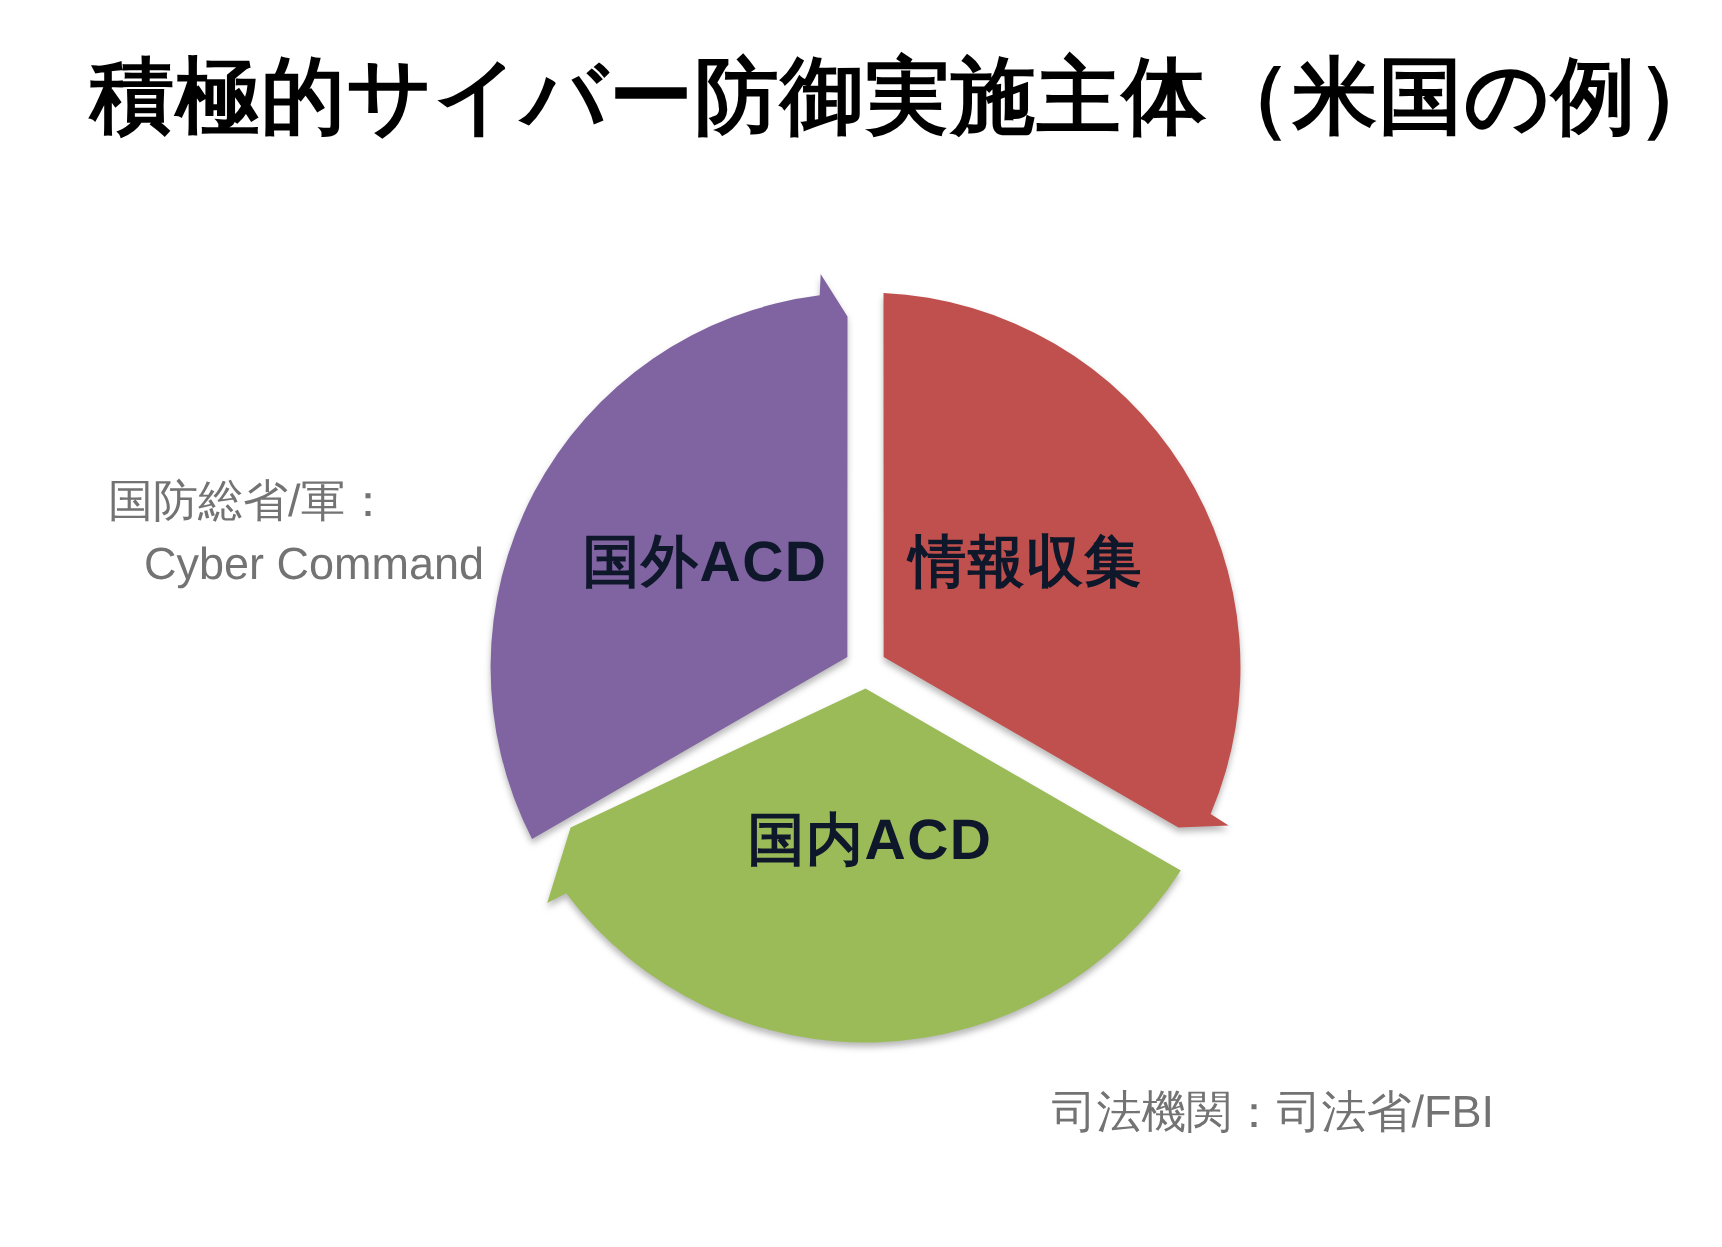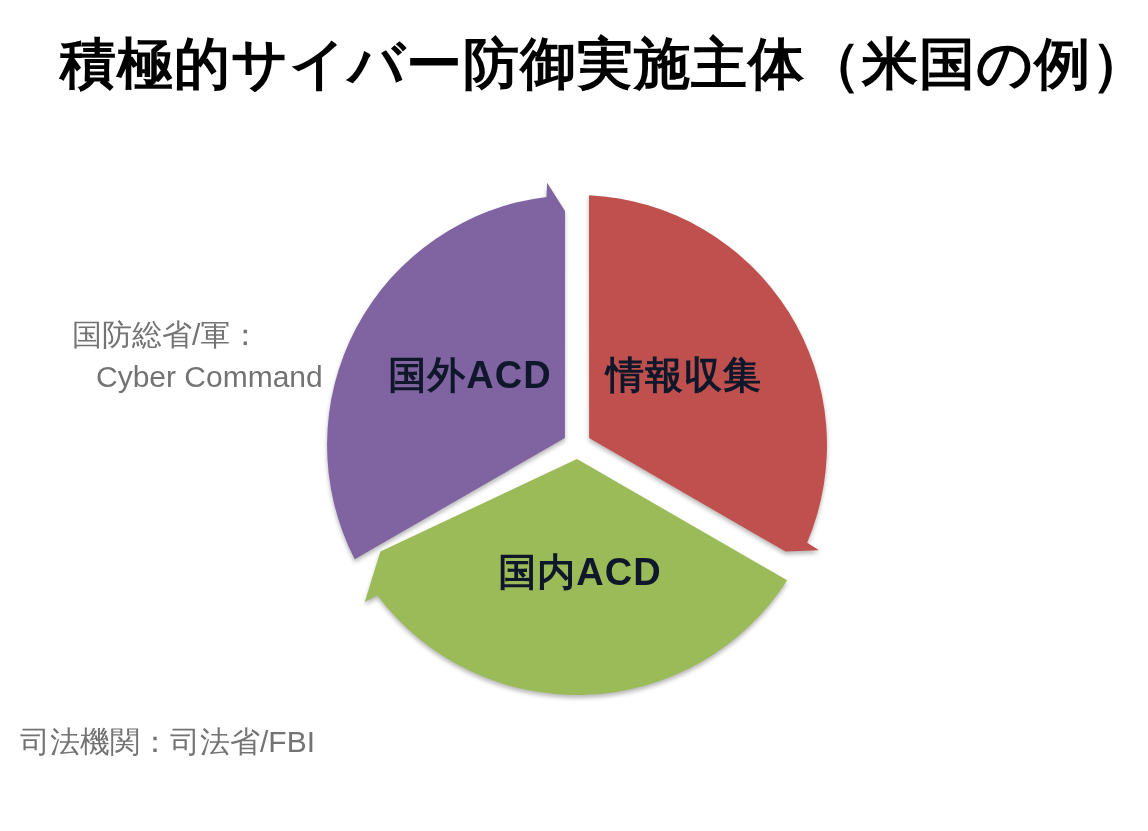--- a/index.html
+++ b/index.html
@@ -37,38 +37,38 @@
     position: absolute;
     transform: translate(-50%, -50%);
     color: #0f172a;
     font-weight: bold;
     font-size: 38px;
     white-space: nowrap;
     letter-spacing: 1px;
   }
   .lbl-foreign  { left: 470px; top: 375px; }
   .lbl-info     { left: 684px; top: 375px; }
-  .lbl-domestic { left: 580px; top: 572px; }
+  .lbl-domestic { left: 580px; top: 560px; }
   .annot {
     position: absolute;
     font-size: 30px;
     line-height: 42px;
     white-space: nowrap;
     color: #737373;
     margin-left: 20px;
   }
   .annot-left  { left: 52px;  top: 314px; }
   .annot-right { left: 836px; top: 310px; }
   .annot-left .indent  { padding-left: 24px; }
   .annot-right .indent { padding-left: 20px; }
   .annot-bottom {
     left: 0;
     top: 722px;
     width: 976px;
-    text-align: left;
+    text-align: right;
     line-height: 39px;
     font-size: 30px;
   }
 </style>
 </head>
 <body>
 
 <div class="slide">
 
   <div class="title">積極的サイバー防御実施主体（米国の例）</div>

